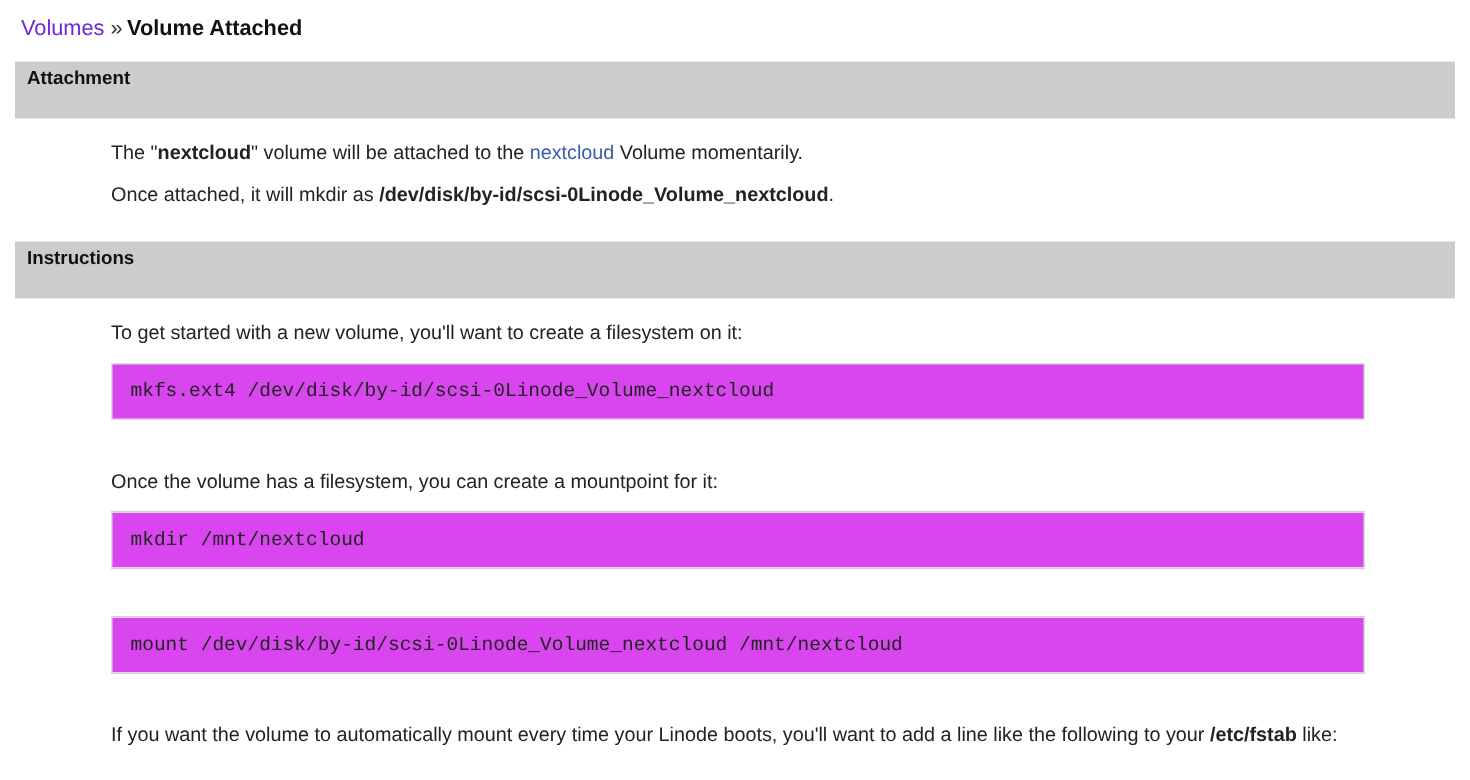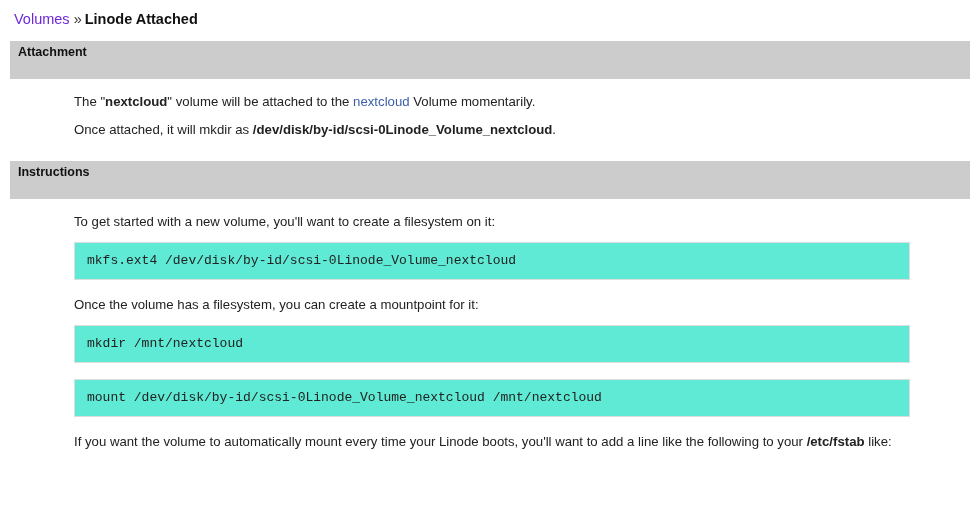--- a/index.html
+++ b/index.html
@@ -68,41 +68,41 @@
   p.line + p.line { margin-top: 10px; }
   .bold { font-weight: bold; }
   .inline-link {
     color: #3b5eab;
     text-decoration: none;
     cursor: pointer;
   }
   .spacer-1 { height: 22px; }
   .code-box {
     border: 1px solid #dddddd;
-    background: #5eead4;
+    background: #d946ef;
     margin-top: 11px;
     margin-bottom: 0;
     padding: 9px 12px;
     font-family: "Liberation Mono", monospace;
     font-size: 13px;
     line-height: 18px;
     color: #222222;
     white-space: pre;
     overflow: hidden;
   }
-  .step { margin-top: 16px; }
+  .step { margin-top: 32px; }
   .step:first-child { margin-top: 0; }
 </style>
 </head>
 <body>
 
 <div class="page">
 
   <div class="breadcrumb">
-    <a class="crumb-link">Volumes</a><span class="crumb-sep">»</span><span class="crumb-current">Linode Attached</span>
+    <a class="crumb-link">Volumes</a><span class="crumb-sep">»</span><span class="crumb-current">Volume Attached</span>
   </div>
 
   <div class="section-bar attachment">Attachment</div>
 
   <div class="section-body attachment-body">
     <p class="line"><span>The "</span><span class="bold">nextcloud</span><span>" volume will be attached to the </span><a class="inline-link">nextcloud</a><span> Volume momentarily.</span></p>
     <p class="line"><span>Once attached, it will mkdir as </span><span class="bold">/dev/disk/by-id/scsi-0Linode_Volume_nextcloud</span><span>.</span></p>
   </div>
 
   <div class="spacer-1"></div>

